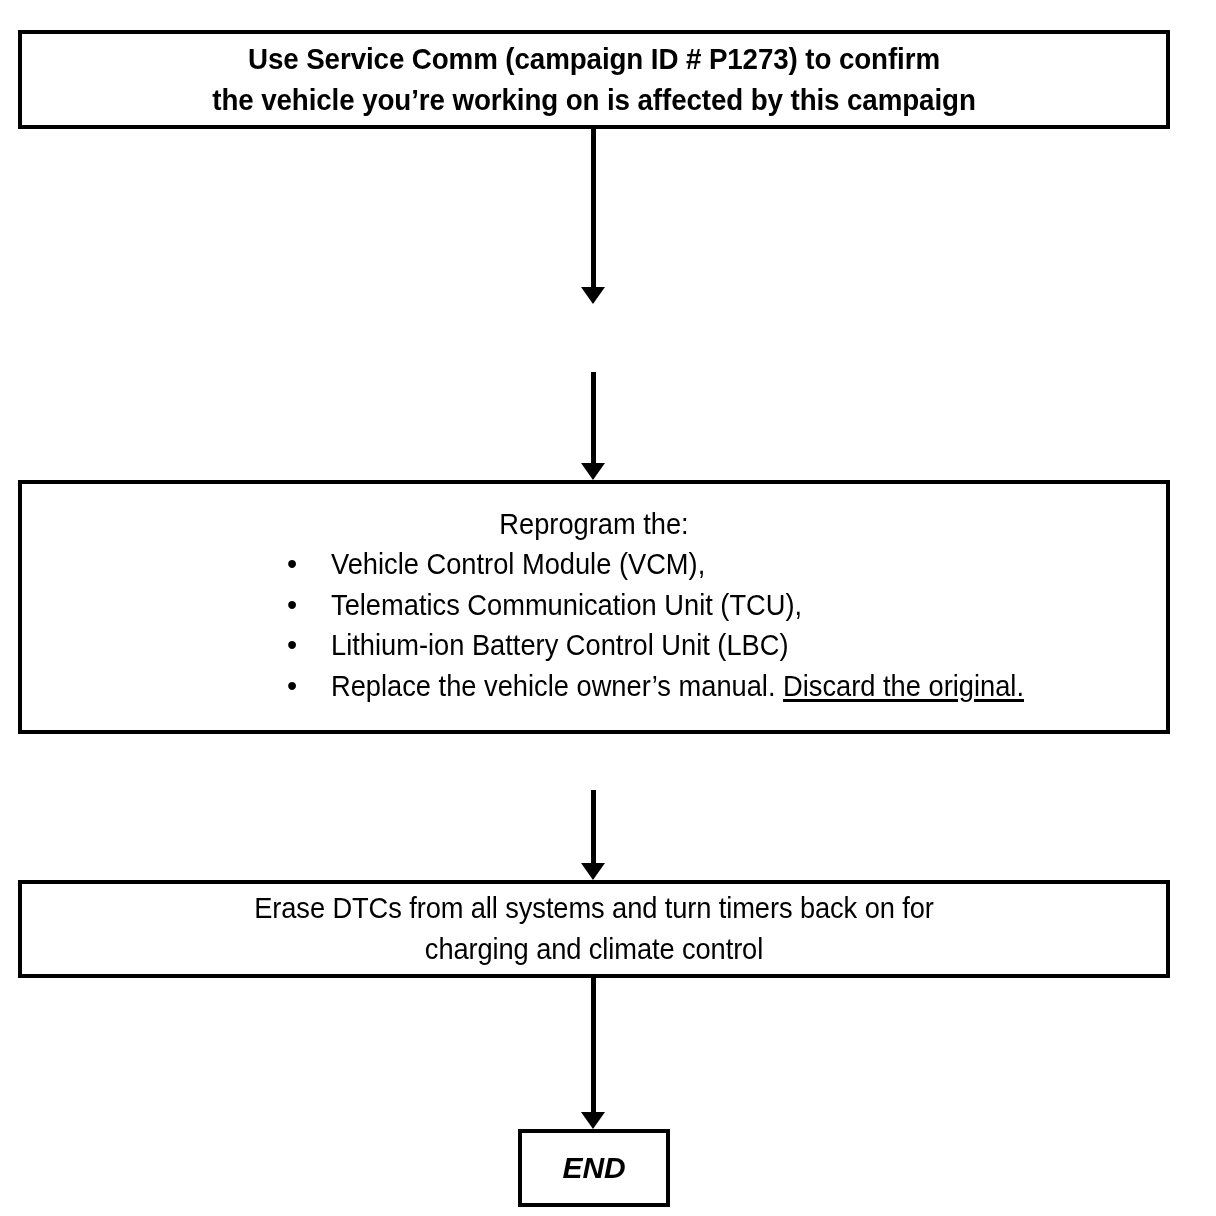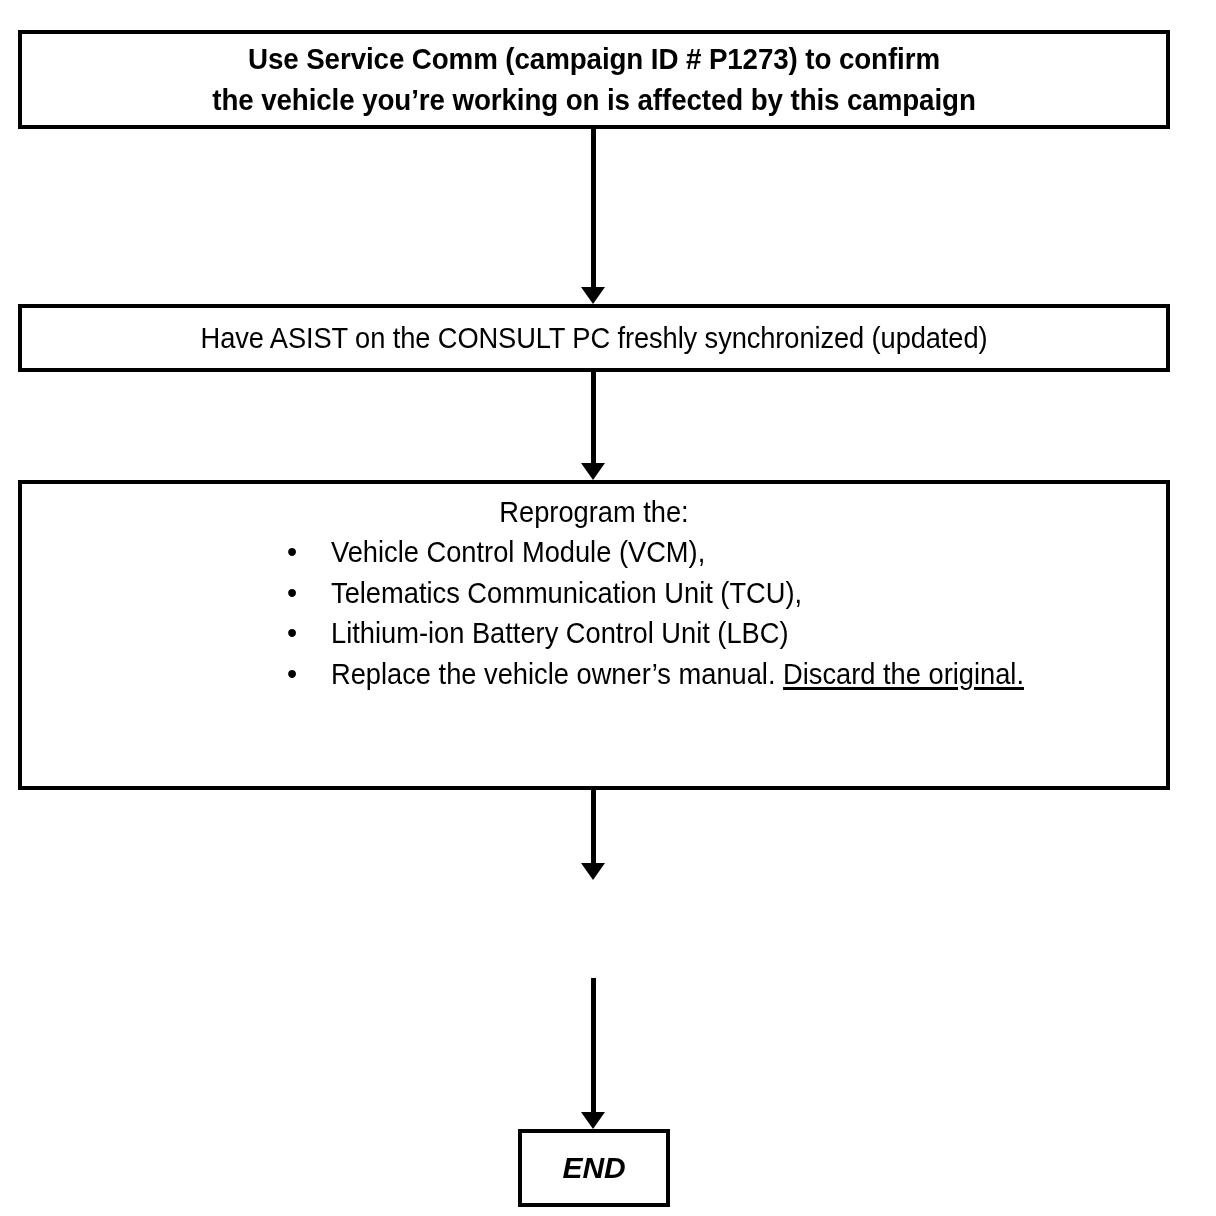--- a/index.html
+++ b/index.html
@@ -58,23 +58,23 @@
     top: 288px;
     width: 1152px;
     height: 68px;
   }
 
   
   #box-reprogram {
     left: 18px;
     top: 464px;
     width: 1152px;
-    height: 310px;
+    height: 254px;
     justify-content: flex-start;
-    padding-top: 8px;
+    padding-top: 20px;
   }
   .reprogram-head {
     text-align: center;
     font-size: 29px;
     line-height: 1.38;
     transform: scaleX(0.94);
   }
   .bullet-list {
     margin: 0;
     padding: 0;
@@ -173,23 +173,20 @@
 
   <div class="node" id="box-confirm">
     <div class="node-text bold">Use Service Comm (campaign ID # P1273) to confirm</div>
     <div class="node-text bold">the vehicle you’re working on is affected by this campaign</div>
   </div>
 
   <div class="arrow" id="arrow-1">
     <div class="head"></div>
   </div>
 
-  <div class="node" id="box-asist">
-    <div class="node-text">Have ASIST on the CONSULT PC freshly synchronized (updated)</div>
-  </div>
 
   <div class="arrow" id="arrow-2">
     <div class="head"></div>
   </div>
 
   <div class="node" id="box-reprogram">
     <div class="reprogram-head">Reprogram the:</div>
 
     <div class="bullet-list">
 
@@ -214,20 +211,24 @@
         <span class="btext"><span>Replace the vehicle owner’s manual. </span><span class="u">Discard the original.</span></span>
       </div>
 
     </div>
   </div>
 
   <div class="arrow" id="arrow-3">
     <div class="head"></div>
   </div>
 
+  <div class="node" id="box-erase">
+    <div class="node-text">Erase DTCs from all systems and turn timers back on for</div>
+    <div class="node-text">charging and climate control</div>
+  </div>
 
   <div class="arrow" id="arrow-4">
     <div class="head"></div>
   </div>
 
   <div class="node" id="box-end">
     <div class="node-text">END</div>
   </div>
 
 </div>

